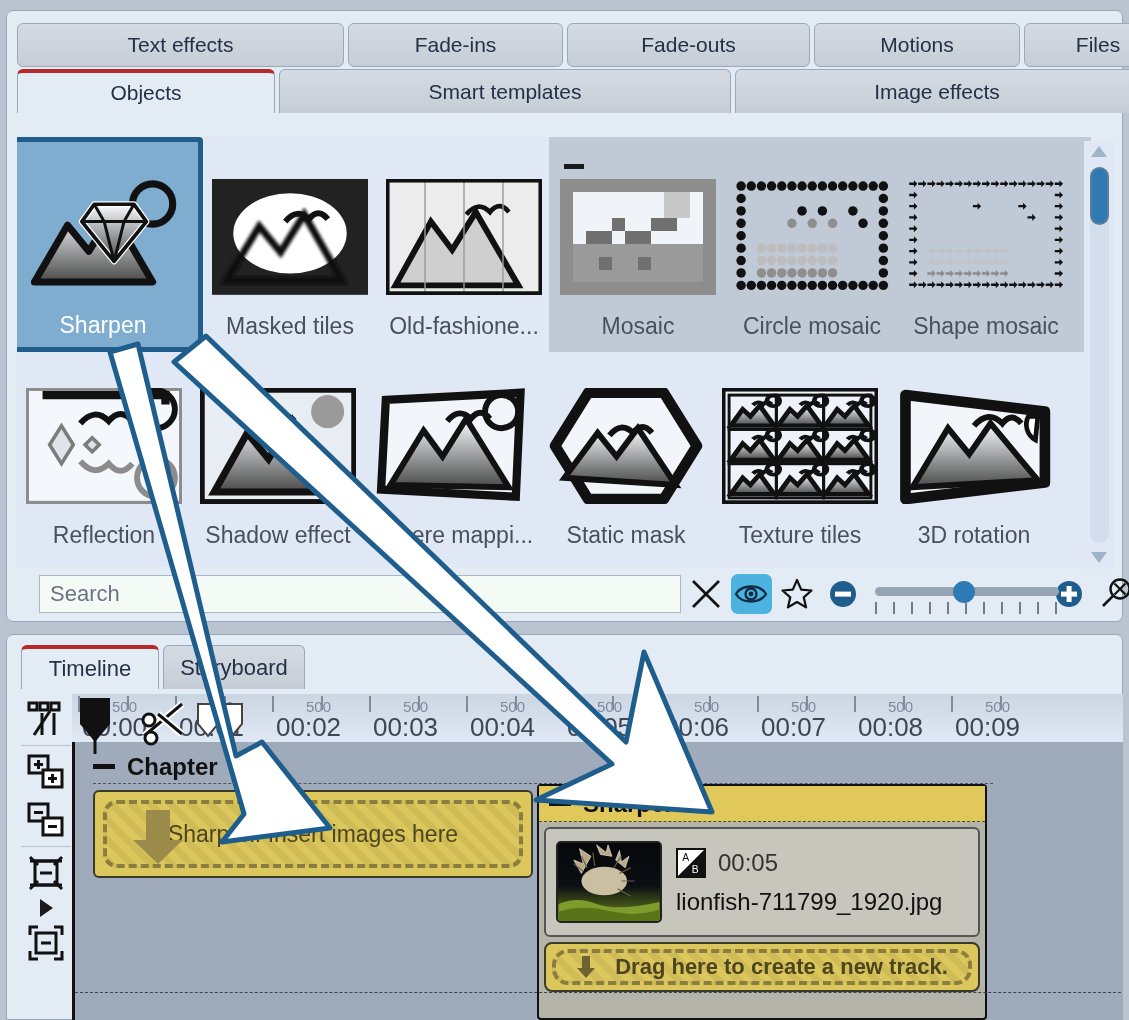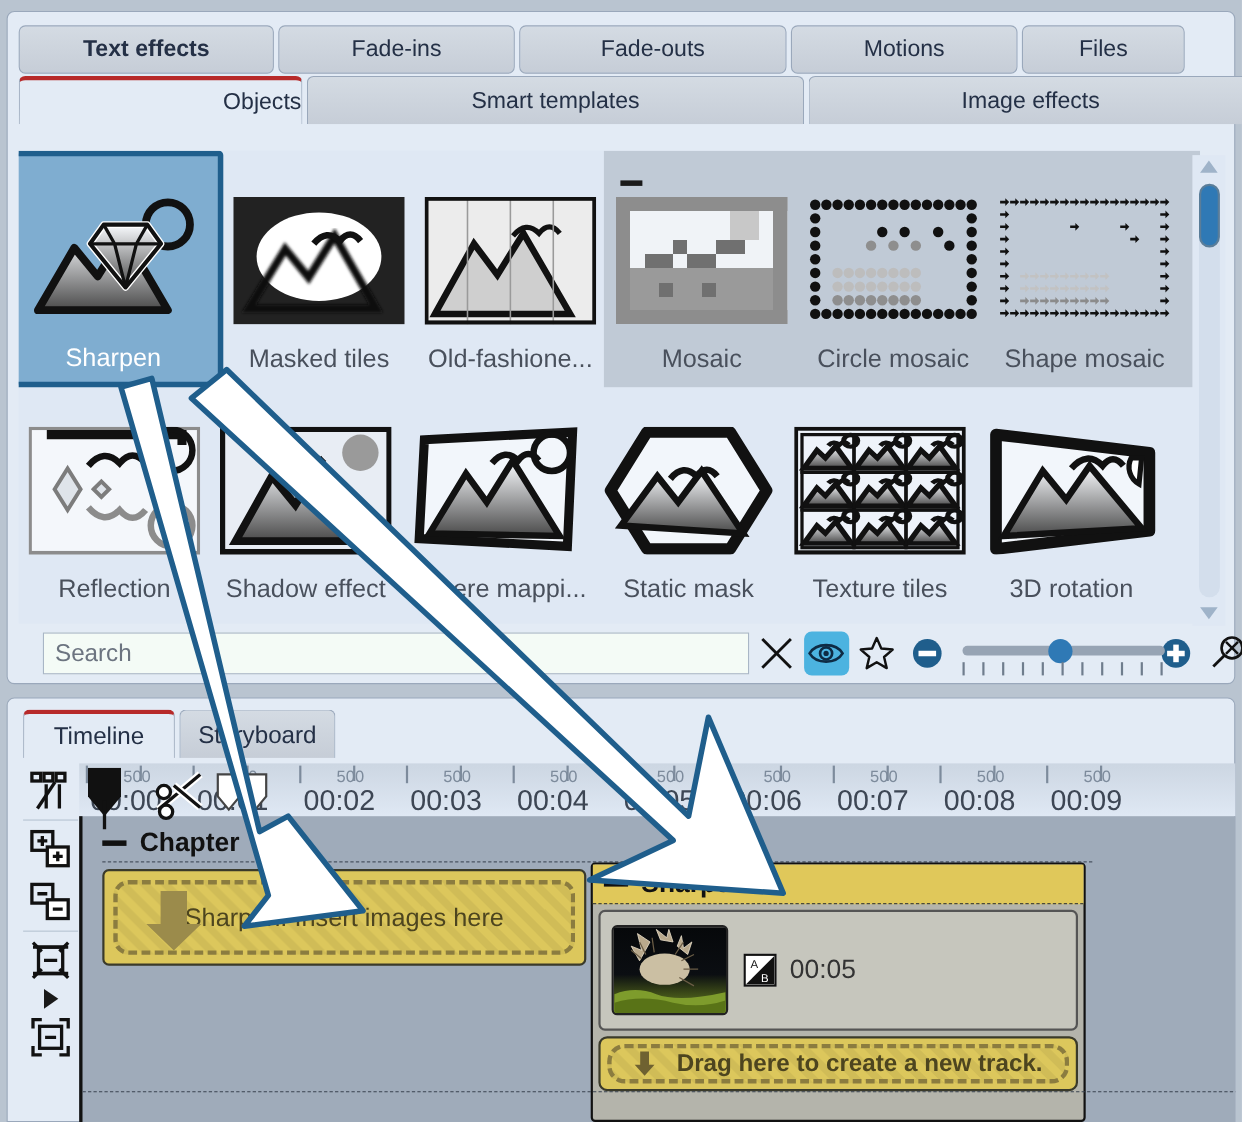--- a/index.html
+++ b/index.html
@@ -25,26 +25,26 @@
     background:linear-gradient(#d4dbe3,#c6cdd7);
     border:1px solid #9aa8bb; border-bottom:none;
     border-radius:6px 6px 0 0; margin-right:4px;
     color:#243046; font-size:21px; cursor:pointer;
   }
   #tabrow-top .tab{ border-radius:6px; border-bottom:1px solid #9aa8bb; }
   .tab.active{
     background:#e3ebf5; border-top:4px solid #b72a2a;
     border-bottom:none; color:#243046;
   }
-  .t-texteffects{ width:232px;font-weight:bold; }
+  .t-texteffects{ width:327px; }
   .t-fadeins{ width:215px; }
   .t-fadeouts{ width:243px; }
   .t-motions{ width:206px; }
   .t-files{ width:148px; }
-  .t-objects{ width:258px;justify-content:flex-end; }
+  .t-objects{ width:258px; }
   .t-smart{ width:452px; }
   .t-image{ width:404px; }
 
   
   #effects-grid{
     position:absolute; left:10px; top:126px; width:1074px; height:430px;
     background:#dfe8f4; overflow:hidden;
   }
   .erow{ position:absolute; left:0; width:1074px; height:215px; display:flex; }
   #erow1{ top:0; }
@@ -910,20 +910,21 @@
           <span id="ab-icon">
             <svg viewBox="0 0 30 30" style="width:100%;height:100%">
               <polygon points="0,0 30,0 0,30" fill="#fff"></polygon>
               <polygon points="30,0 30,30 0,30" fill="#111"></polygon>
               <text x="5" y="13" font-size="12" font-family="Liberation Sans, sans-serif" fill="#111">A</text>
               <text x="16" y="27" font-size="12" font-family="Liberation Sans, sans-serif" fill="#fff">B</text>
             </svg>
           </span>
           <span id="clip-time">00:05</span>
         </div>
+        <div id="clip-name">lionfish-711799_1920.jpg</div>
       </div>
     </div>
     <div id="newtrack-box">
       <div id="newtrack-inner">
         <svg width="20" height="26" viewBox="0 0 20 26" style="margin-right:8px">
           <path d="M6 2 H14 V14 H19 L10 24 L1 14 H6 Z" fill="#6f6231"></path>
         </svg>
         <span id="newtrack-text">Drag here to create a new track.</span>
       </div>
     </div>

